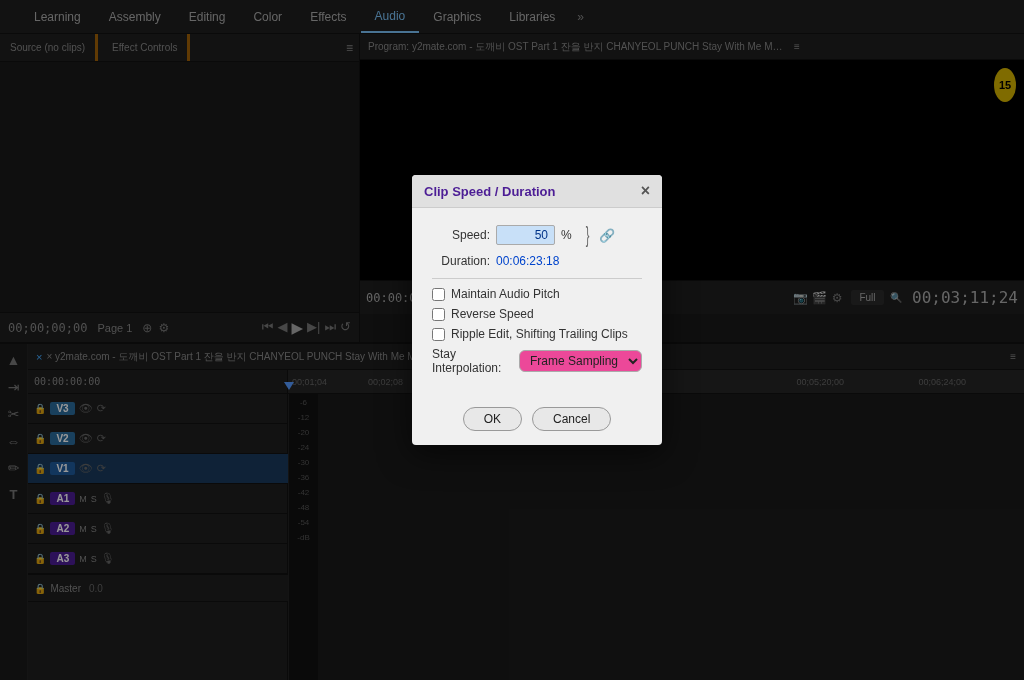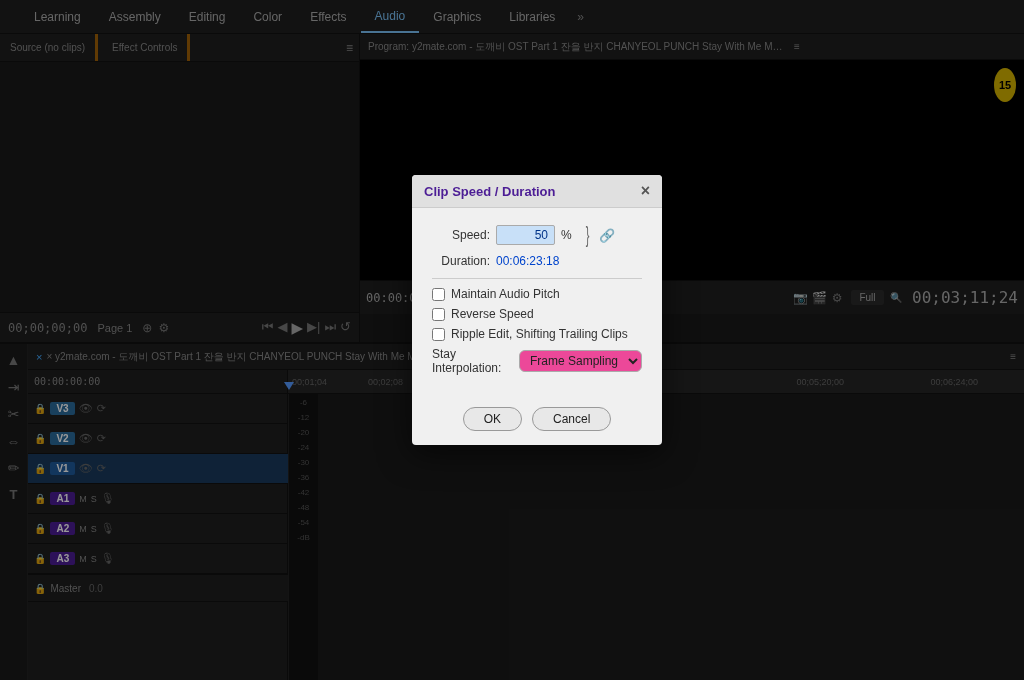--- a/index.html
+++ b/index.html
@@ -186,21 +186,21 @@
 
         <div style="width:260px;min-width:260px;height:100%;background:#1e1e1e;border-right:1px solid #111;display:flex;align-items:center;padding:0 6px;font-size:10px;color:#888;">
           <span style="font-family:monospace;">00:00:00:00</span>
         </div>
 
         <div style="flex:1;display:flex;align-items:center;padding:0 4px;font-size:9px;color:#666;position:relative;">
           <span style="position:absolute;left:4px;">00;01;04</span>
           <span style="position:absolute;left:80px;">00;02;08</span>
           <span style="position:absolute;left:160px;">00;03;12</span>
           <span style="position:absolute;right:180px;">00;05;20;00</span>
-          <span style="position:absolute;right:46px;">00;06;24;00</span>
+          <span style="position:absolute;right:58px;">00;06;24;00</span>
 
           <div style="position:absolute;left:0;top:0;width:2px;height:100%;background:#4af;"></div>
           <div style="position:absolute;left:-4px;top:0;width:0;height:0;border-left:5px solid transparent;border-right:5px solid transparent;border-top:8px solid #5599ff;"></div>
         </div>
       </div>
 
       <div style="display:flex;flex:1;">
 
         <div style="width:260px;min-width:260px;background:#1e1e1e;border-right:1px solid #111;">
 

